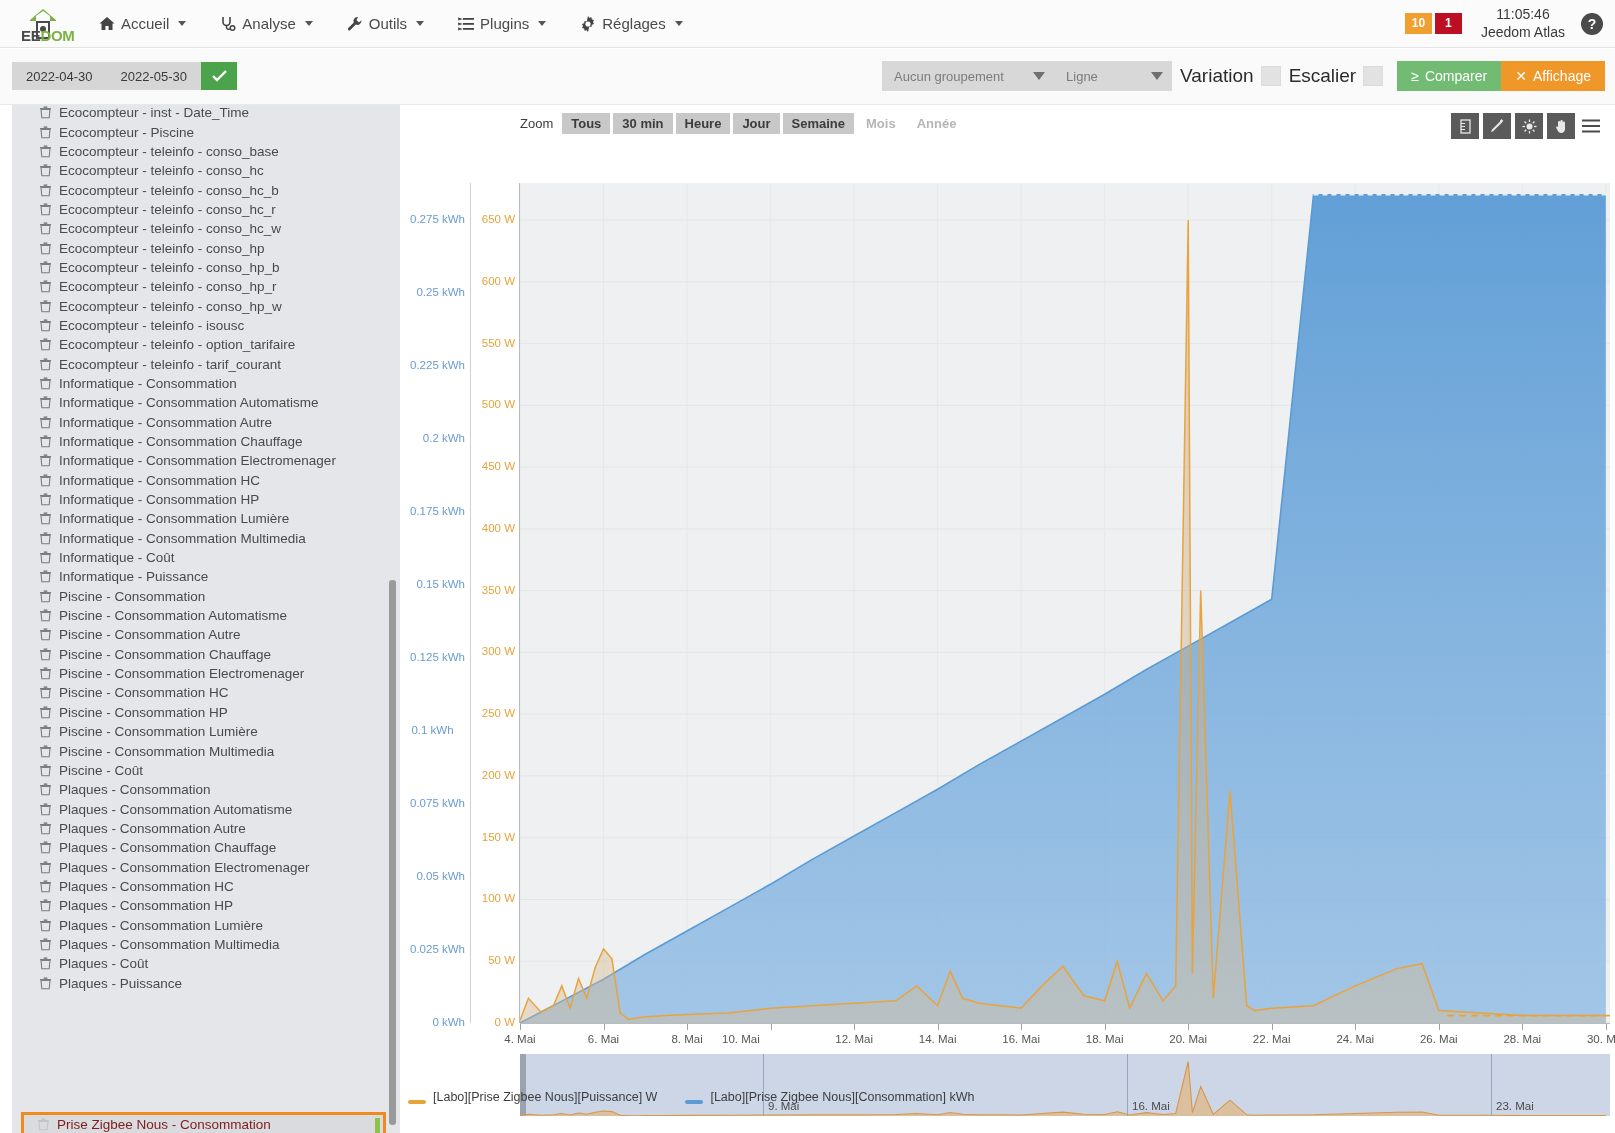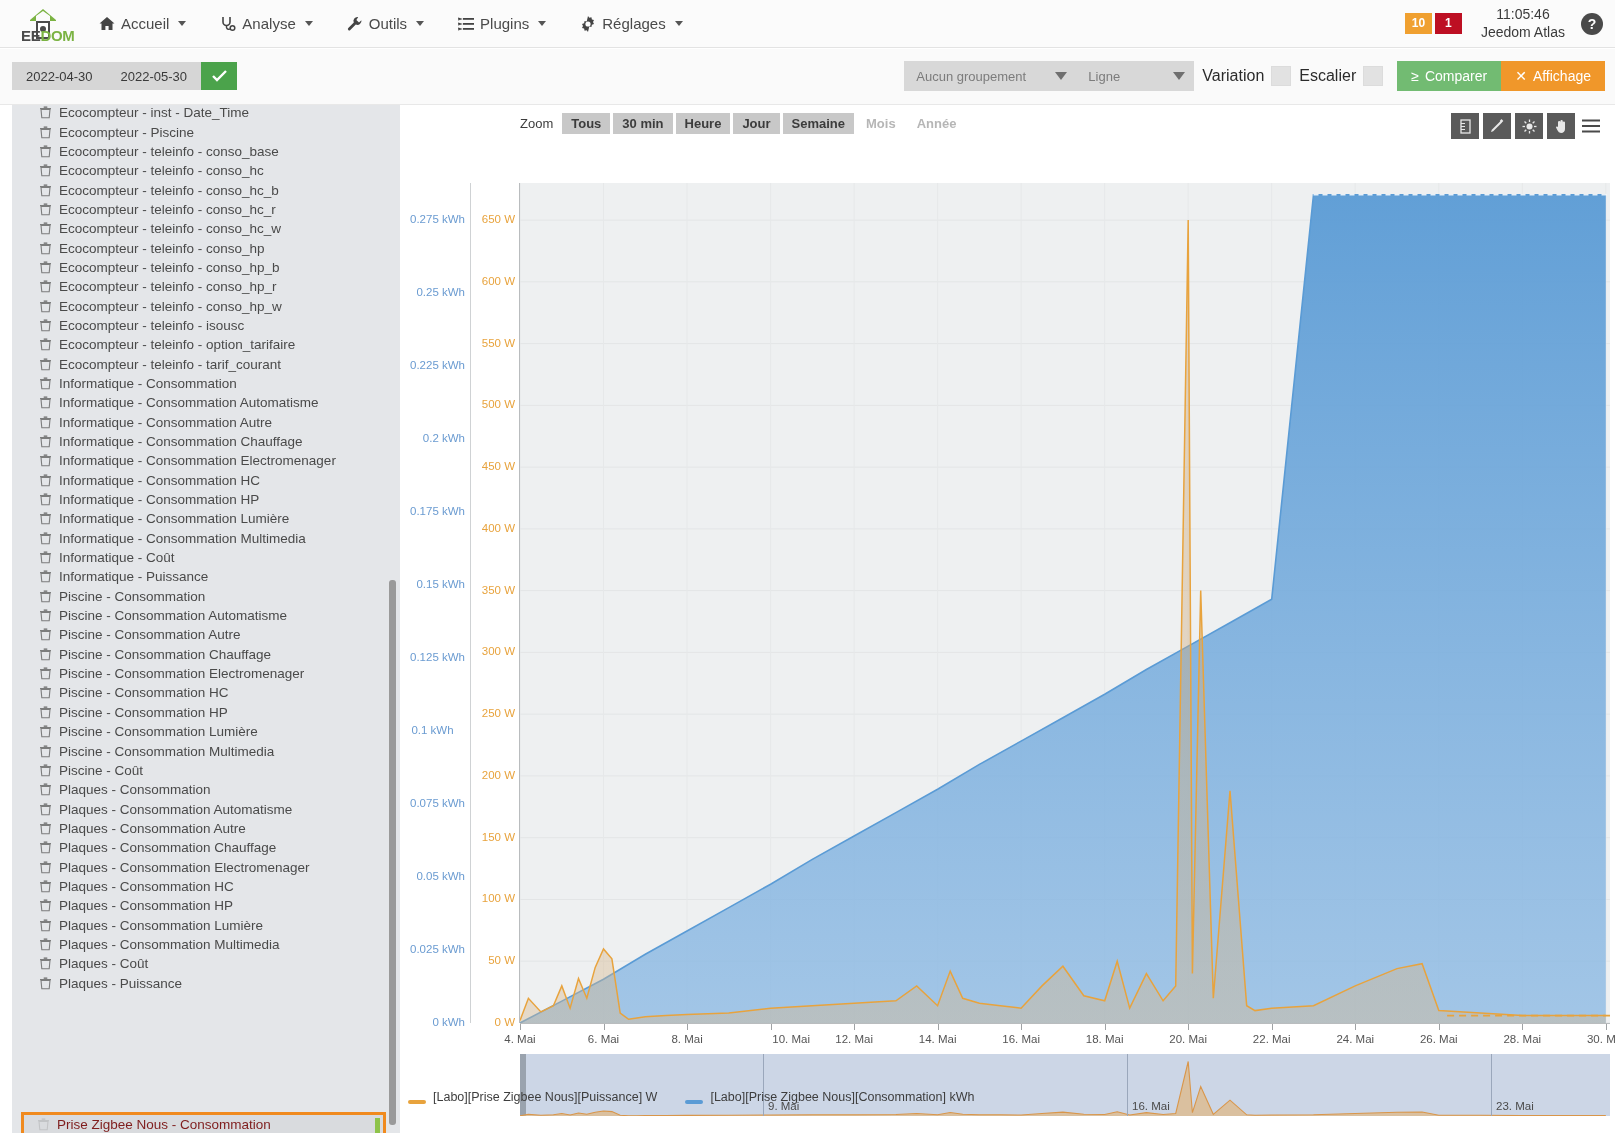--- a/index.html
+++ b/index.html
@@ -96,21 +96,21 @@
     font-size: 13px; color: #7c7c7c; cursor: pointer;
   }
   #sel-group { width: 172px; }
   #sel-type  { width: 118px; }
   .selcaret {
     width: 0; height: 0; border-left: 6px solid transparent;
     border-right: 6px solid transparent; border-top: 8px solid #6f6f6f;
     margin-left: 8px;
   }
   .ctl-label {
-    font-size: 16px; color: #2b2b2b; margin: 0 7px 0 8px; white-space: nowrap;
+    font-size: 19px; color: #2b2b2b; margin: 0 7px 0 8px; white-space: nowrap;
   }
   .ctl-chk {
     width: 20px; height: 20px; background: #e2e2e2; cursor: pointer;
     border: 1px solid #dcdcdc;
   }
   .tbtn {
     height: 30px; display: flex; align-items: center; gap: 6px;
     padding: 0 14px; color: #fff; font-size: 14px; cursor: pointer;
     white-space: nowrap;
   }
@@ -968,21 +968,21 @@
         <div class="axis-label ylabel-w" style="left: 70px; width: 45px; top: 131.824px;">600 W</div>
         <div class="axis-label ylabel-w" style="left: 70px; width: 45px; top: 70.0588px;">650 W</div>
       </div>
     <div id="xlabels">
         <div class="axis-label xlabel" style="left: 90px; width: 60px; text-align: center; top: 890px;">4. Mai</div>
         <div class="xtick" style="left: 120px;"></div>
         <div class="axis-label xlabel" style="left: 173.525px; width: 60px; text-align: center; top: 890px;">6. Mai</div>
         <div class="xtick" style="left: 203.525px;"></div>
         <div class="axis-label xlabel" style="left: 257.05px; width: 60px; text-align: center; top: 890px;">8. Mai</div>
         <div class="xtick" style="left: 287.05px;"></div>
-        <div class="axis-label xlabel" style="left: 350px; width: 60px; text-align: right; top: 890px;">10. Mai</div>
+        <div class="axis-label xlabel" style="left: 322px; width: 60px; text-align: left; top: 890px;">10. Mai</div>
         <div class="xtick" style="left: 370.575px;"></div>
         <div class="axis-label xlabel" style="left: 424.1px; width: 60px; text-align: center; top: 890px;">12. Mai</div>
         <div class="xtick" style="left: 454.1px;"></div>
         <div class="axis-label xlabel" style="left: 507.625px; width: 60px; text-align: center; top: 890px;">14. Mai</div>
         <div class="xtick" style="left: 537.625px;"></div>
         <div class="axis-label xlabel" style="left: 591.149px; width: 60px; text-align: center; top: 890px;">16. Mai</div>
         <div class="xtick" style="left: 621.149px;"></div>
         <div class="axis-label xlabel" style="left: 674.674px; width: 60px; text-align: center; top: 890px;">18. Mai</div>
         <div class="xtick" style="left: 704.674px;"></div>
         <div class="axis-label xlabel" style="left: 758.199px; width: 60px; text-align: center; top: 890px;">20. Mai</div>

